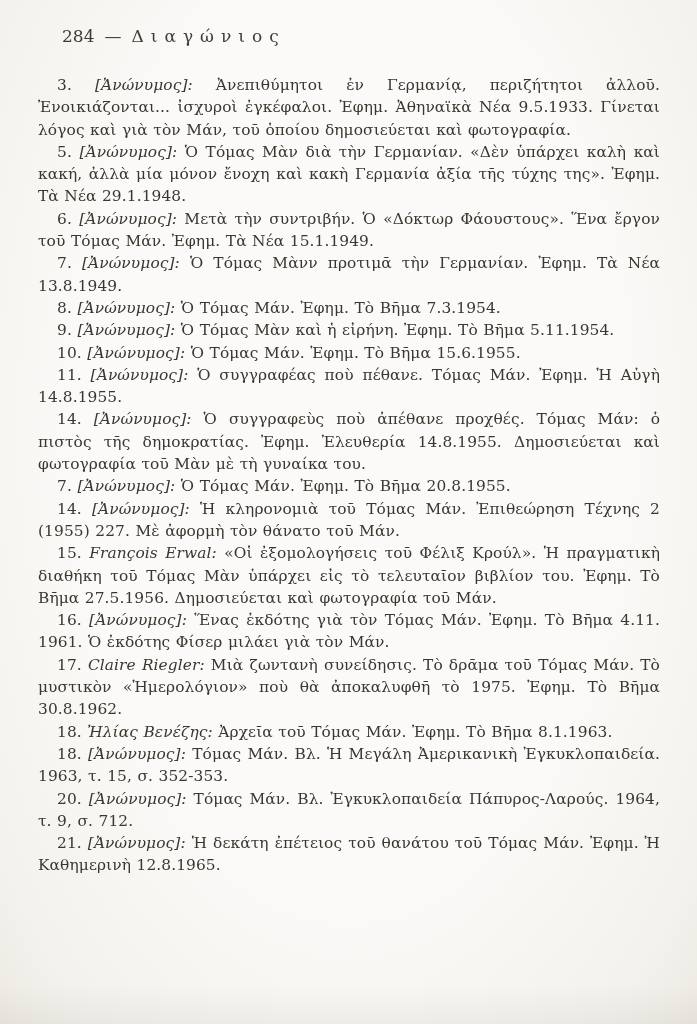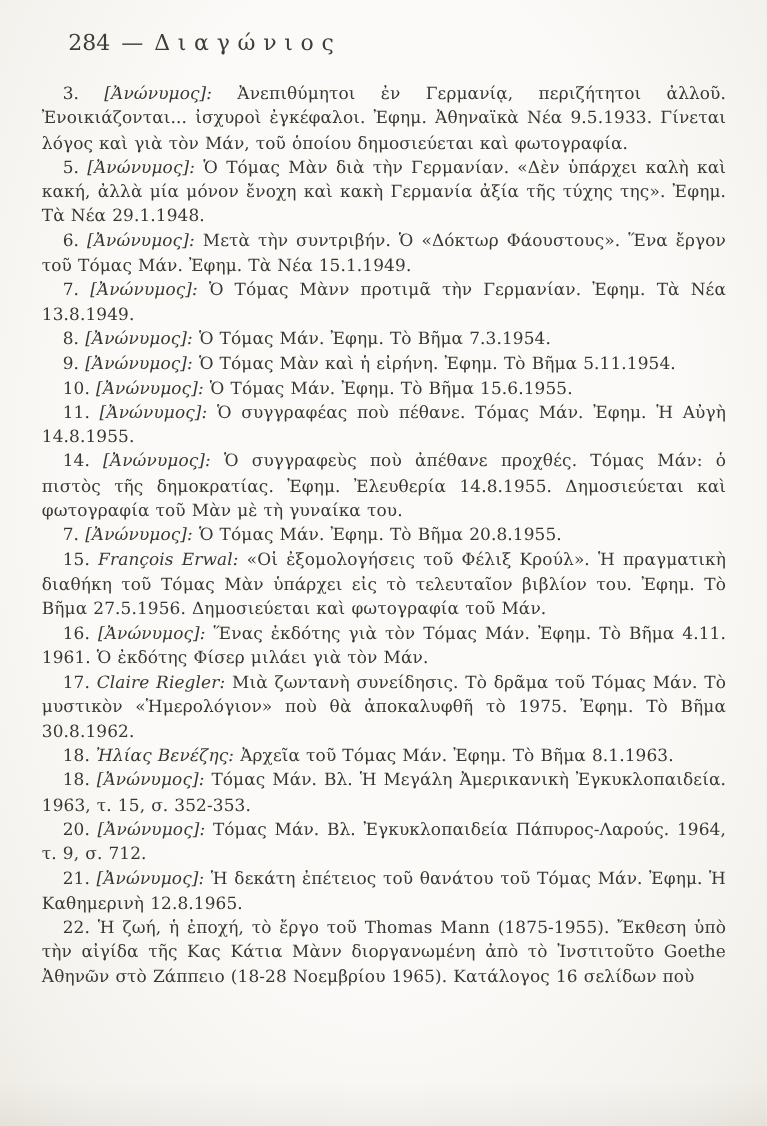--- a/index.html
+++ b/index.html
@@ -15,21 +15,21 @@
   .page{
     position:relative;
     width:697px;height:1024px;
     overflow:hidden;
     background:radial-gradient(ellipse at 50% 42%, #fbfaf8 55%, #f3f1ec 88%, #edeae3 100%);
     color:var(--ink);
   }
   .page-header{
     position:absolute;
     left:62px;top:26px;
-    font-size:20px;
+    font-size:17px;
     white-space:nowrap;
     color:#3f3c34;
   }
   .page-header .sep{margin:0 10px;}
   .journal{letter-spacing:7px;}
   .content{
     position:absolute;
     left:38px;top:74px;
     width:622px;
   }
@@ -74,33 +74,33 @@
   <p class="entry"><span class="num">9.</span> <i class="author">[Ἀνώνυμος]:</i> <span class="text">Ὁ Τόμας Μὰν καὶ ἡ εἰρήνη. Ἐφημ. Τὸ Βῆμα 5.11.1954.</span></p>
 
   <p class="entry"><span class="num">10.</span> <i class="author">[Ἀνώνυμος]:</i> <span class="text">Ὁ Τόμας Μάν. Ἐφημ. Τὸ Βῆμα 15.6.1955.</span></p>
 
   <p class="entry"><span class="num">11.</span> <i class="author">[Ἀνώνυμος]:</i> <span class="text">Ὁ συγγραφέας ποὺ πέθανε. Τόμας Μάν. Ἐφημ. Ἡ Αὐγὴ 14.8.1955.</span></p>
 
   <p class="entry"><span class="num">14.</span> <i class="author">[Ἀνώνυμος]:</i> <span class="text">Ὁ συγγραφεὺς ποὺ ἀπέθανε προχθές. Τόμας Μάν: ὁ πιστὸς τῆς δημοκρατίας. Ἐφημ. Ἐλευθερία 14.8.1955. Δημοσιεύεται καὶ φωτογραφία τοῦ Μὰν μὲ τὴ γυναίκα του.</span></p>
 
   <p class="entry"><span class="num">7.</span> <i class="author">[Ἀνώνυμος]:</i> <span class="text">Ὁ Τόμας Μάν. Ἐφημ. Τὸ Βῆμα 20.8.1955.</span></p>
 
+  <p class="entry"><span class="num">14.</span> <i class="author">[Ἀνώνυμος]:</i> <span class="text">Ἡ κληρονομιὰ τοῦ Τόμας Μάν. Ἐπιθεώρηση Τέχνης 2 (1955) 227. Μὲ ἀφορμὴ τὸν θάνατο τοῦ Μάν.</span></p>
 
   <p class="entry"><span class="num">15.</span> <i class="author">François Erwal:</i> <span class="text">«Οἱ ἐξομολογήσεις τοῦ Φέλιξ Κρούλ». Ἡ πραγματικὴ διαθήκη τοῦ Τόμας Μὰν ὑπάρχει εἰς τὸ τελευταῖον βιβλίον του. Ἐφημ. Τὸ Βῆμα 27.5.1956. Δημοσιεύεται καὶ φωτογραφία τοῦ Μάν.</span></p>
 
   <p class="entry"><span class="num">16.</span> <i class="author">[Ἀνώνυμος]:</i> <span class="text">Ἕνας ἐκδότης γιὰ τὸν Τόμας Μάν. Ἐφημ. Τὸ Βῆμα 4.11. 1961. Ὁ ἐκδότης Φίσερ μιλάει γιὰ τὸν Μάν.</span></p>
 
   <p class="entry"><span class="num">17.</span> <i class="author">Claire Riegler:</i> <span class="text">Μιὰ ζωντανὴ συνείδησις. Τὸ δρᾶμα τοῦ Τόμας Μάν. Τὸ μυστικὸν «Ἡμερολόγιον» ποὺ θὰ ἀποκαλυφθῆ τὸ 1975. Ἐφημ. Τὸ Βῆμα 30.8.1962.</span></p>
 
   <p class="entry"><span class="num">18.</span> <i class="author">Ἠλίας Βενέζης:</i> <span class="text">Ἀρχεῖα τοῦ Τόμας Μάν. Ἐφημ. Τὸ Βῆμα 8.1.1963.</span></p>
 
   <p class="entry"><span class="num">18.</span> <i class="author">[Ἀνώνυμος]:</i> <span class="text">Τόμας Μάν. Βλ. Ἡ Μεγάλη Ἀμερικανικὴ Ἐγκυκλοπαιδεία. 1963, τ. 15, σ. 352-353.</span></p>
 
   <p class="entry"><span class="num">20.</span> <i class="author">[Ἀνώνυμος]:</i> <span class="text">Τόμας Μάν. Βλ. Ἐγκυκλοπαιδεία Πάπυρος-Λαρούς. 1964, τ. 9, σ. 712.</span></p>
 
   <p class="entry"><span class="num">21.</span> <i class="author">[Ἀνώνυμος]:</i> <span class="text">Ἡ δεκάτη ἐπέτειος τοῦ θανάτου τοῦ Τόμας Μάν. Ἐφημ. Ἡ Καθημερινὴ 12.8.1965.</span></p>
 
-  <p class="entry"><span class="num">22.</span>  <span class="text">Ἡ ζωή, ἡ ἐποχή, τὸ ἔργο τοῦ Thomas Mann (1875-1955). Ἔκθεση ὑπὸ τὴν αἰγίδα τῆς Κας Κάτια Μὰνν διοργανωμένη ἀπὸ τὸ Ἰνστιτοῦτο Goethe Ἀθηνῶν στὸ Ζάππειο (18-28 Νοεμβρίου 1965). Κατάλογος 16 σελίδων ποὺ</span></p>
 </section>
 
   <div class="vignette"></div>
 
 </div>
 
 </body></html>

